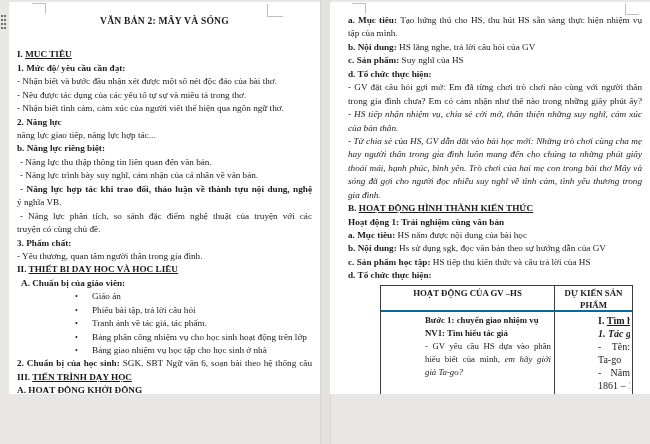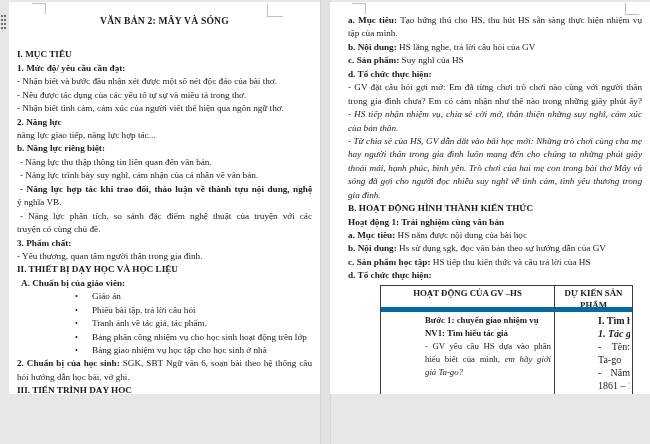--- a/index.html
+++ b/index.html
@@ -22,21 +22,21 @@
   .page-right{left:330px;width:320px;padding:12px 8px 0 18px;box-sizing:border-box;}
   .doc-title{
     text-align:center;font-weight:bold;font-size:9.6px;line-height:13.4px;
     margin-bottom:21px;letter-spacing:.2px;
   }
   .ln{
     line-height:13.45px;height:13.45px;white-space:nowrap;overflow:hidden;
   }
   .ln.jl{white-space:normal;text-align:justify;text-align-last:justify;}
   .s-b{font-weight:bold;}
-  .s-bu{font-weight:bold;}
+  .s-bu{font-weight:bold;text-decoration:underline;}
   .s-i{font-style:italic;}
   .s-bi{font-weight:bold;font-style:italic;}
   .blt{display:inline-block;width:17px;font-size:8px;vertical-align:top;}
   
   .cm{position:absolute;width:14px;height:11px;box-sizing:border-box;}
   .cm-tl{border-top:1px solid #bfbfbf;border-right:1px solid #bfbfbf;}
   .cm-tr{border-left:1px solid #bfbfbf;border-bottom:1px solid #bfbfbf;}
   .cm-bl{border-top:1px solid #bfbfbf;border-right:1px solid #bfbfbf;}
   .cm-br{border-top:1px solid #bfbfbf;border-left:1px solid #bfbfbf;}
   
@@ -49,21 +49,21 @@
   
   .tbl{
     margin-left:32px;margin-top:2px;width:253px;height:143px;box-sizing:border-box;
     border:1px solid #3c3c3c;display:grid;
     grid-template-columns:173px 1fr;grid-template-rows:26px 1fr;
     font-size:8.8px;overflow:hidden;
   }
   .tbl .ln{line-height:13px;height:13px;padding-left:40px;}
   .th{
     font-weight:bold;text-align:center;line-height:12.5px;padding-top:1px;
-    border-bottom:5px solid #0369a1;overflow:hidden;
+    border-bottom:2px solid #0369a1;overflow:hidden;
   }
   .th-right,.td-right{border-left:1px solid #3c3c3c;}
   .td{padding:2px 3px 0 4px;overflow:hidden;}
   .td-right{padding:2px 2px 0 3px;font-size:10px;}
 </style>
 </head>
 <body>
 
 <div class="gap-strip"></div>
 
@@ -95,21 +95,20 @@
       <div class="ln"><span class="s-b">3. Phẩm chất:</span></div>
       <div class="ln"><span class="s-n">- Yêu thương, quan tâm người thân trong gia đình.</span></div>
       <div class="ln"><span class="s-b">II. </span><span class="s-bu">THIẾT BỊ DẠY HỌC VÀ HỌC LIỆU</span></div>
       <div class="ln" style="padding-left: 4px;"><span class="s-b">A. Chuẩn bị của giáo viên:</span></div>
       <div class="ln" style="padding-left: 58px;"><span class="blt">•</span><span class="s-n">Giáo án</span></div>
       <div class="ln" style="padding-left: 58px;"><span class="blt">•</span><span class="s-n">Phiếu bài tập, trả lời câu hỏi</span></div>
       <div class="ln" style="padding-left: 58px;"><span class="blt">•</span><span class="s-n">Tranh ảnh về tác giả, tác phẩm.</span></div>
       <div class="ln" style="padding-left: 58px;"><span class="blt">•</span><span class="s-n">Bảng phân công nhiệm vụ cho học sinh hoạt động trên lớp</span></div>
       <div class="ln" style="padding-left: 58px;"><span class="blt">•</span><span class="s-n">Bảng giao nhiệm vụ học tập cho học sinh ở nhà</span></div>
       <div class="ln jl"><span class="s-b">2. Chuẩn bị của học sinh: </span><span class="s-n">SGK, SBT Ngữ văn 6, soạn bài theo hệ thống câu</span></div>
-      <div class="ln"><span class="s-n">hỏi hướng dẫn học bài, vở ghi.</span></div>
       <div class="ln"><span class="s-b">III. </span><span class="s-bu">TIẾN TRÌNH DẠY HỌC</span></div>
       <div class="ln"><span class="s-b">A. </span><span class="s-bu">HOẠT ĐỘNG KHỞI ĐỘNG</span></div>
     </div>
 </div>
 
 <div class="page page-right">
   <span class="cm cm-tl" style="left:22px;top:1px;"></span>
   <span class="cm cm-tr" style="left:295px;top:1px;width:14px;height:12px;"></span>
   <span class="cm cm-br" style="left:53px;top:433px;width:16px;"></span>
   <span class="cm cm-bl" style="left:290px;top:433px;width:16px;"></span>

